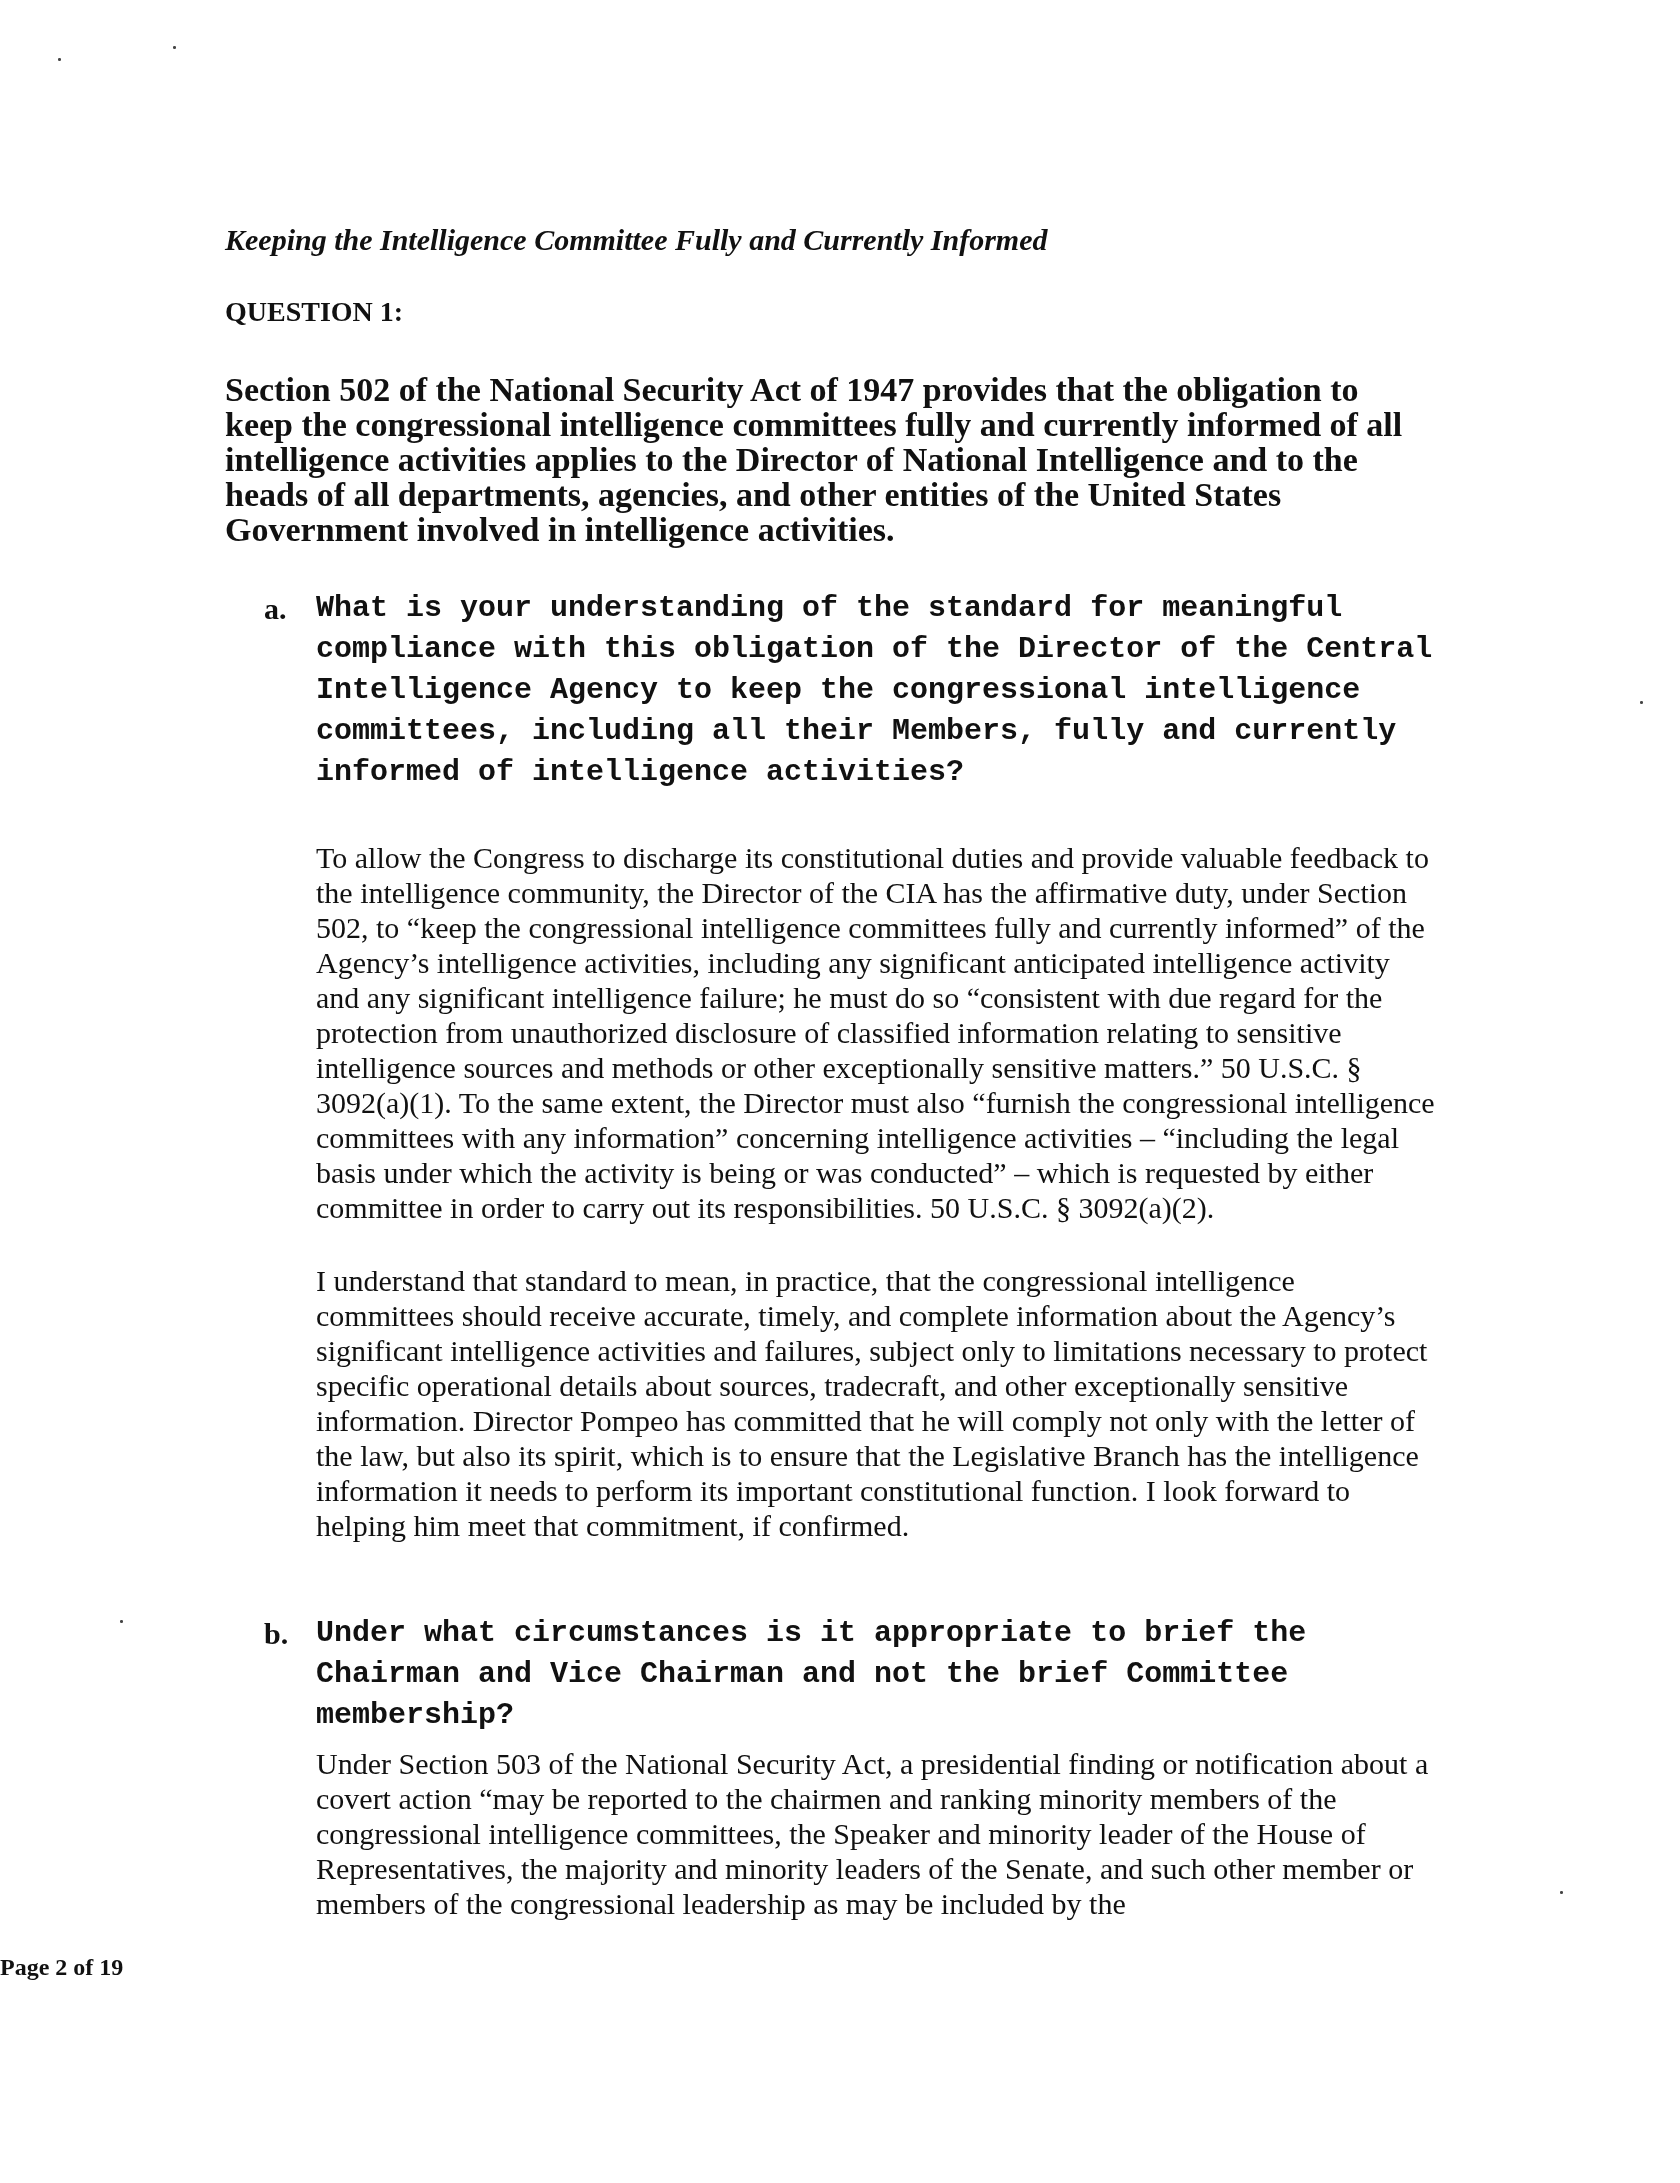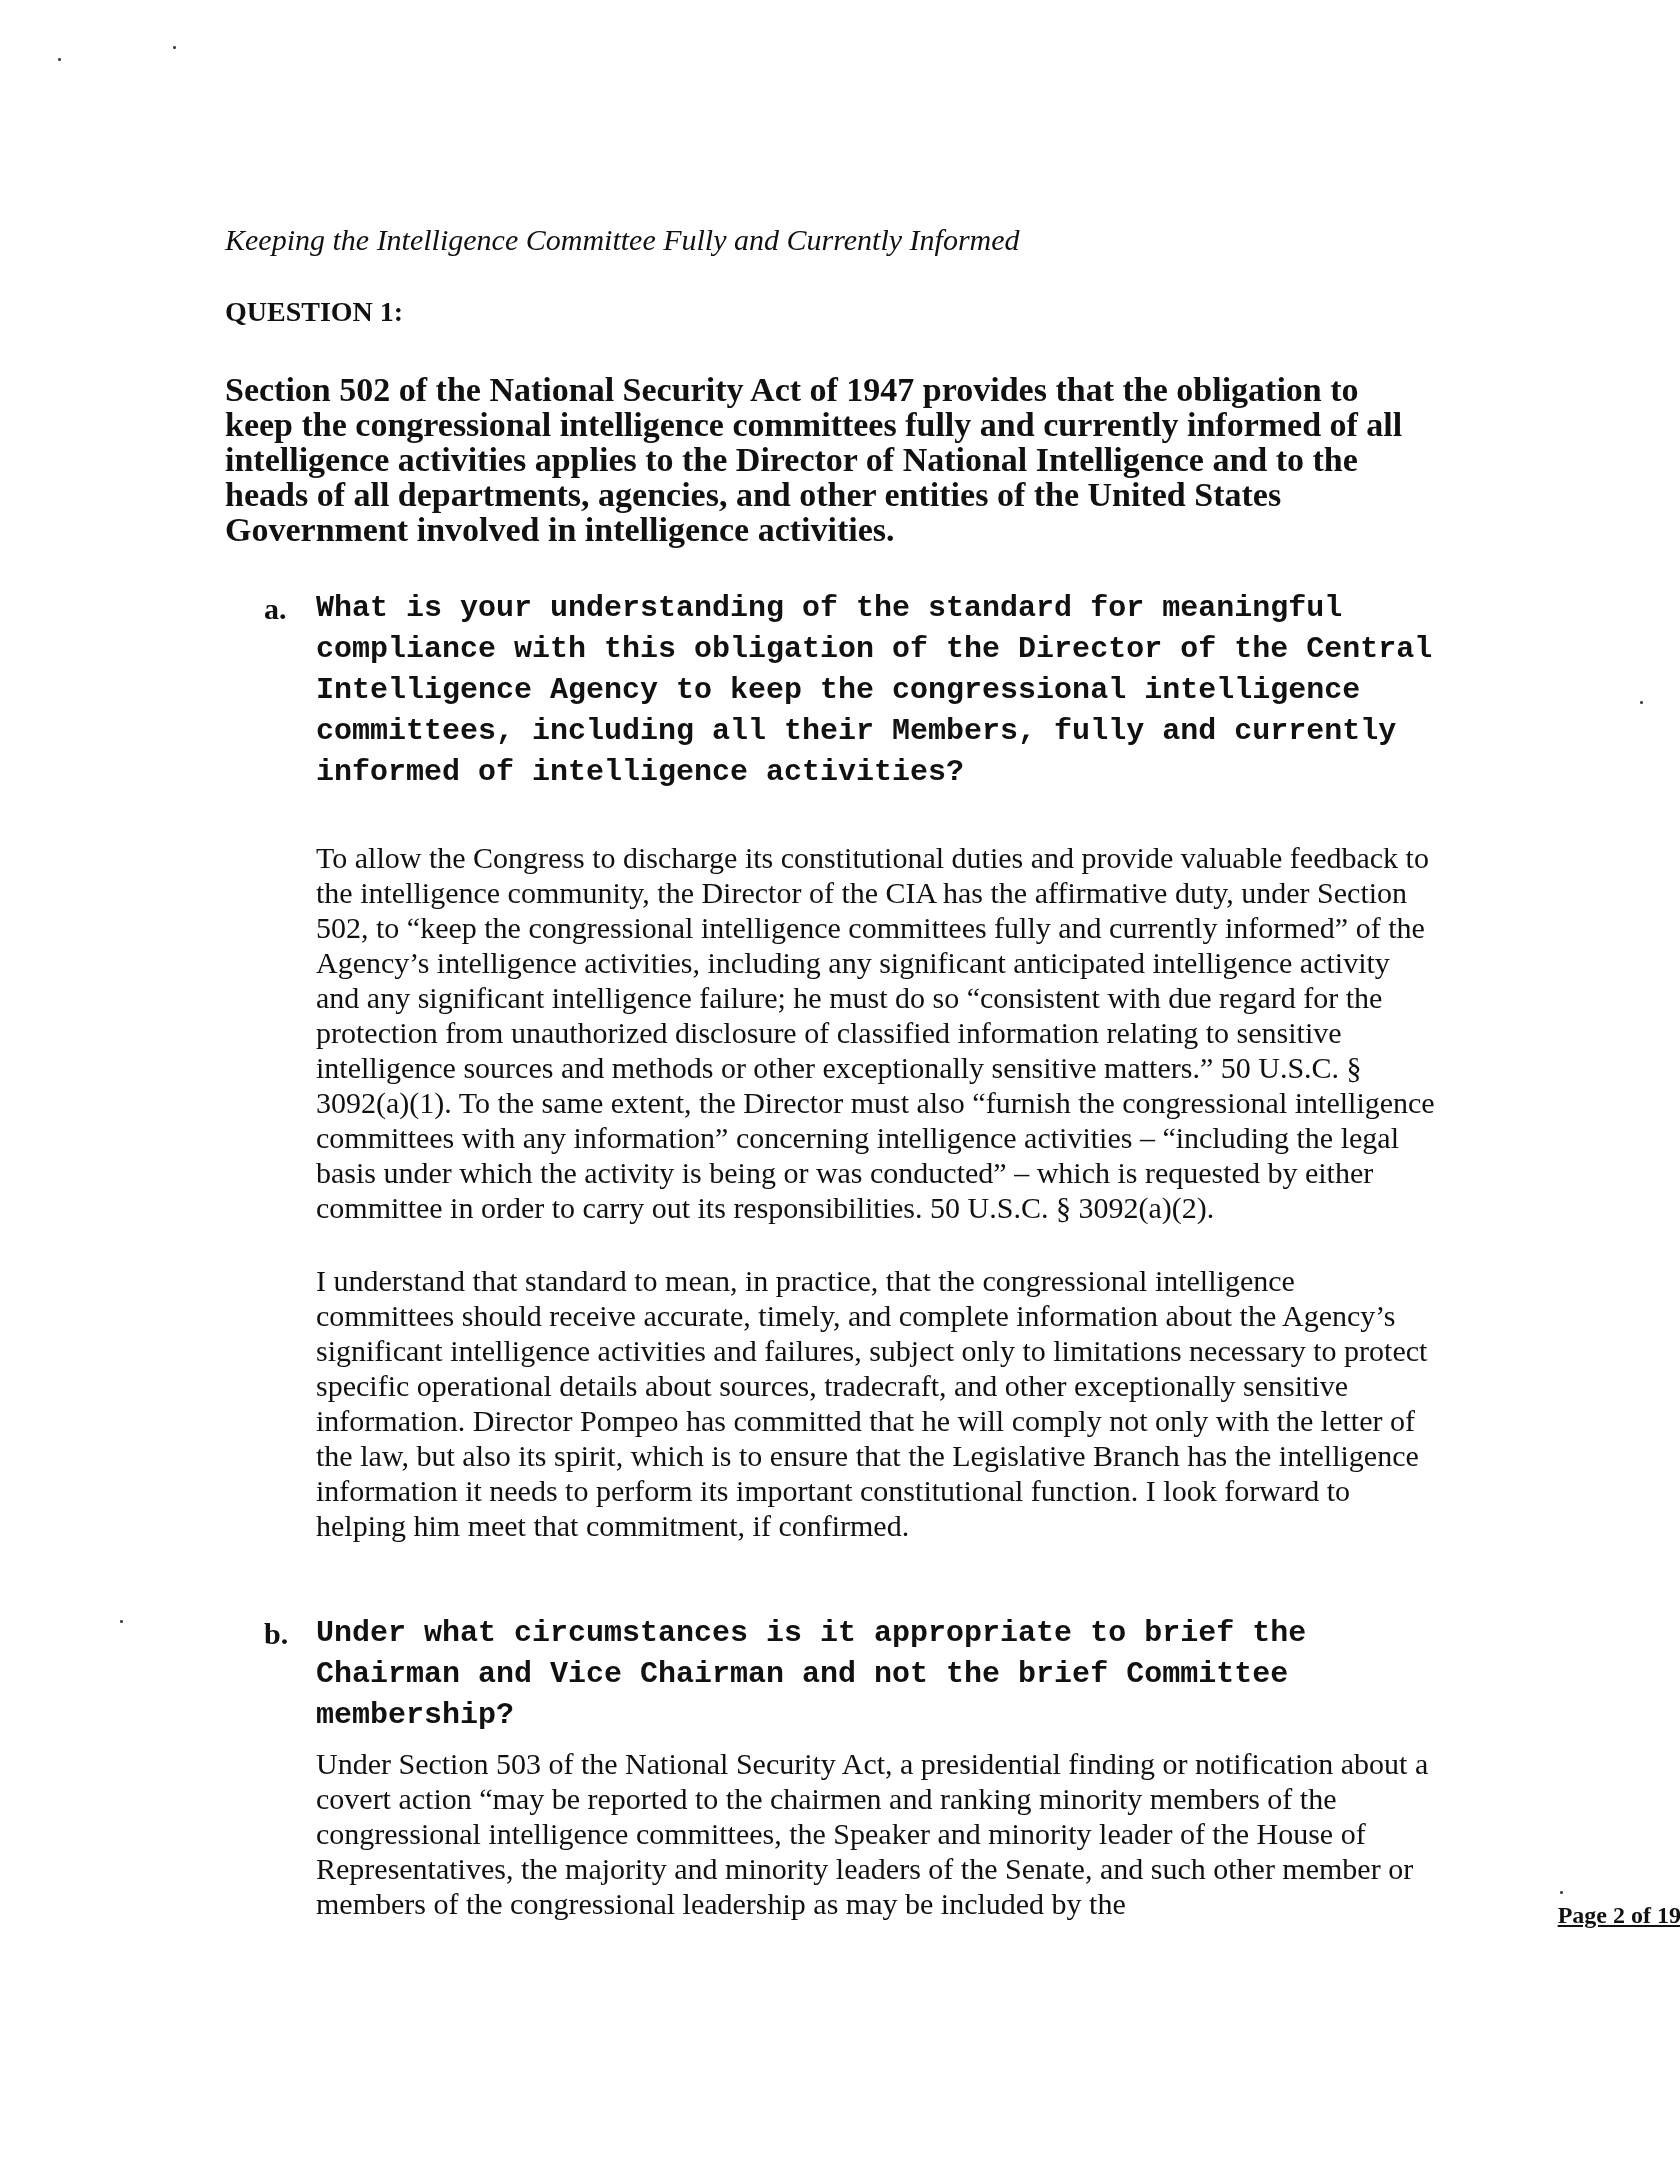--- a/index.html
+++ b/index.html
@@ -1,32 +1,32 @@
 <!DOCTYPE html>
 <html style="font-size:10.6px"><head>
 <meta charset="utf-8">
 <style>
   html, body { margin: 0; padding: 0; background: #ffffff; }
   body { width: 1681px; height: 2183px; position: relative; overflow: hidden;
          font-family: "Liberation Serif", "DejaVu Serif", serif; color: #111; }
   .page { position: absolute; left: 0; top: 0; width: 1681px; height: 2183px; }
   .blk { position: absolute; margin: 0; }
-  .title { left: 225px; top: 223px; font-size: 30px; font-style: italic; font-weight: normal; }
+  .title { left: 225px; top: 223px; font-size: 30px; font-style: italic; font-weight: bold; }
   .qhead { left: 225px; top: 296px; font-size: 28px; font-weight: bold; }
   .intro { left: 225px; top: 372px; width: 1203px; font-size: 34px; font-weight: bold; line-height: 35px; }
   .sub { position: absolute; left: 264px; width: 1190px; font-size: 30px; font-weight: bold; line-height: 41px; }
   .sub .marker { position: absolute; left: 0; top: 0; }
   .sub .qtext { margin-left: 52px; display: block; font-family: Liberation Mono, monospace; }
   .sub-a { top: 588px; }
   .sub-b { top: 1613px; }
   .para { position: absolute; left: 316px; width: 1124px; font-size: 30px; line-height: 35px; margin: 0; }
   .p1 { top: 793px; margin-top: 47px; }
   .p2 { top: 1263px; }
   .p3 { top: 1746px; }
-  .footer { position: absolute; top: 1902px; left: 0; width: 1681px; text-align: right; font-size: 24px; font-weight: bold; text-decoration: underline; }
+  .footer { position: absolute; top: 1954px; left: 0; width: 1681px; text-align: left; font-size: 24px; font-weight: bold; }
   .speck { position: absolute; width: 2.6px; height: 2.6px; background: #444; border-radius: 50%; }
 </style>
 </head>
 <body>
 
 <div class="page">
 
   <p class="blk title">Keeping the Intelligence Committee Fully and Currently Informed</p>
 
   <p class="blk qhead">QUESTION 1:</p>

